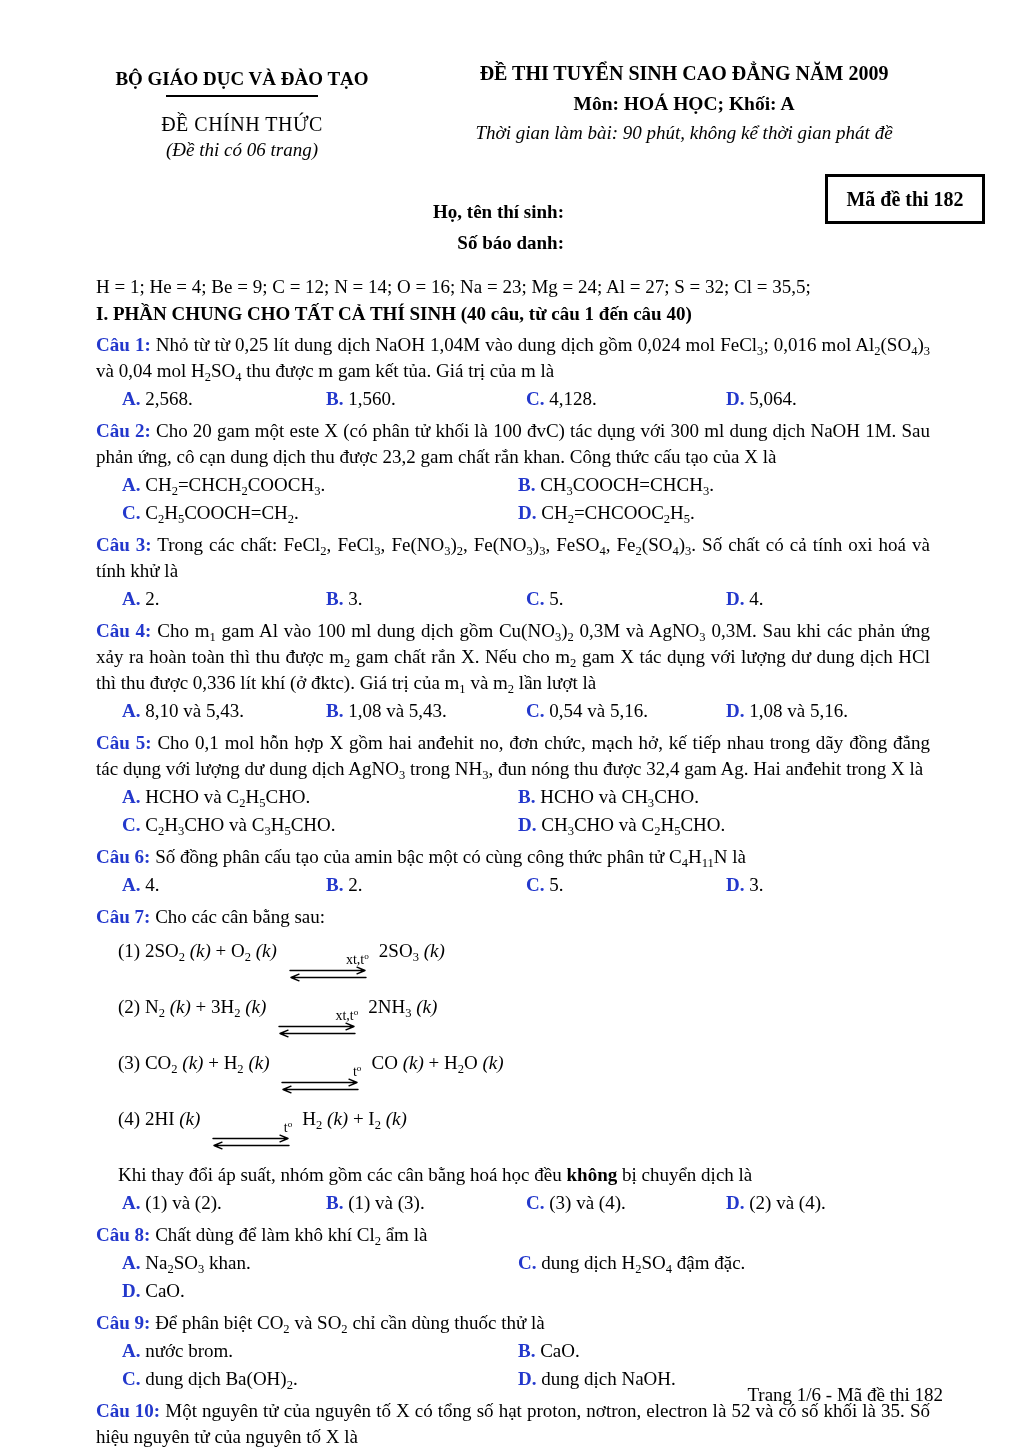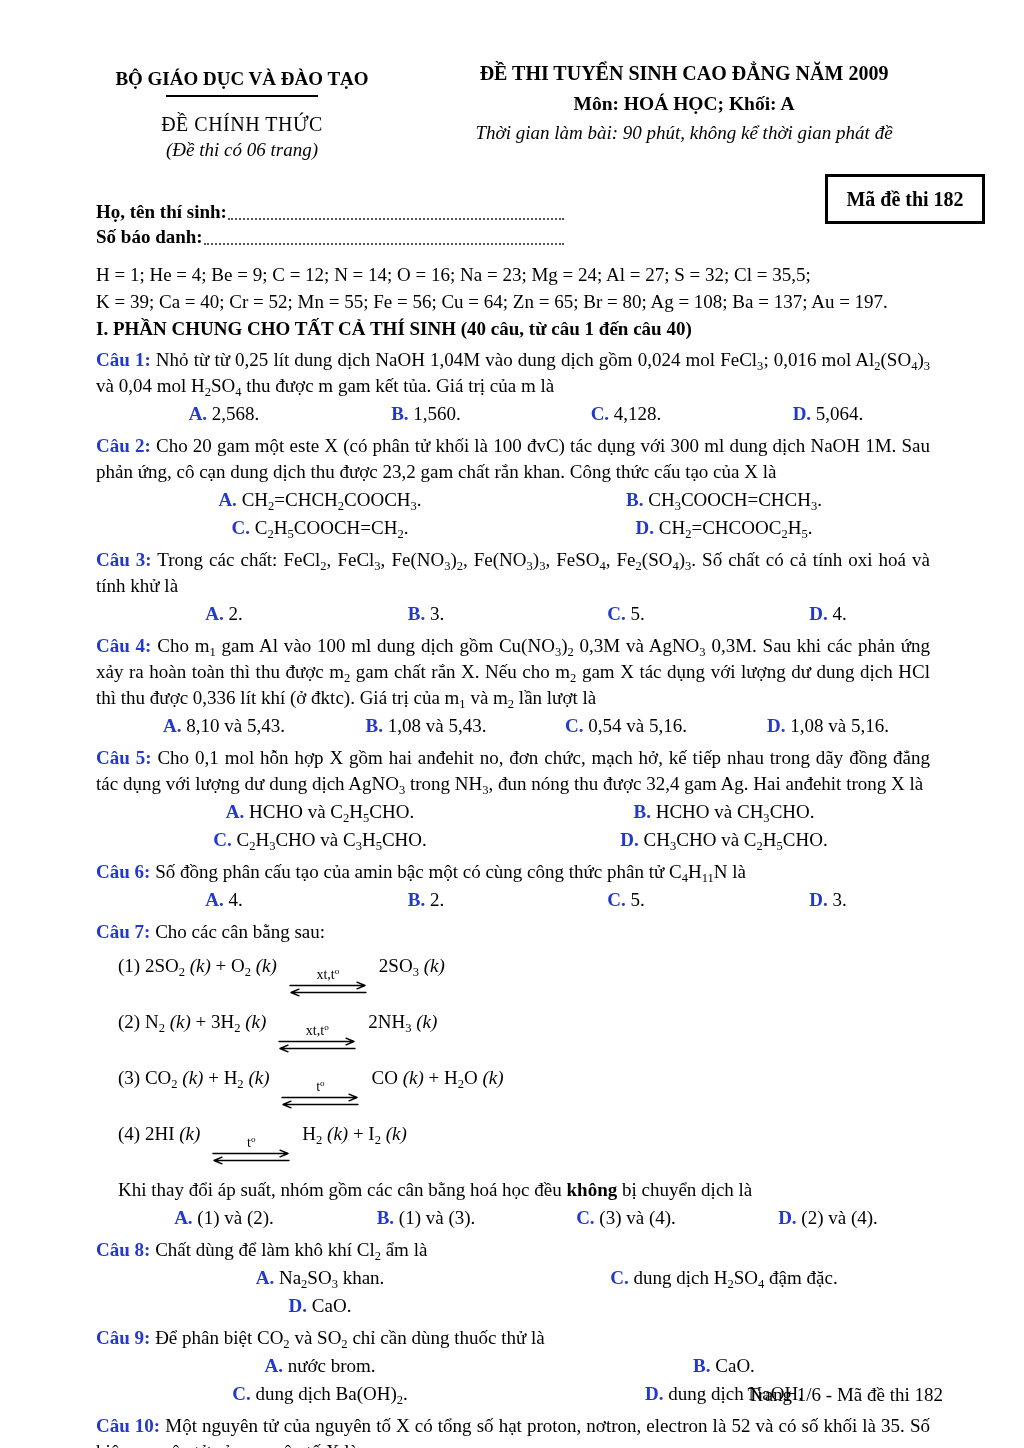--- a/index.html
+++ b/index.html
@@ -21,41 +21,41 @@
   .h-title{font-weight:700;font-size:20px;white-space:nowrap;}
   .h-subject{font-weight:700;font-size:19.5px;margin-top:5px;}
   .h-duration{font-style:italic;font-size:19px;margin-top:3px;}
   .exam-code-box{
     position:absolute;top:174px;right:39px;width:160px;height:50px;box-sizing:border-box;
     border:3px solid #000;font-weight:700;font-size:20px;
     display:flex;align-items:center;justify-content:center;white-space:nowrap;
   }
   
   .candidate{margin-top:36px;}
-  .cand-line{display:flex;width:468px;align-items:flex-end;line-height:25px;}
+  .cand-line{display:flex;width:468px;align-items:flex-end;line-height:25px;flex-direction:column;}
   .cand-label{font-weight:700;white-space:nowrap;}
   .leader{flex:1;border-bottom:2px dotted #555;margin:0 0 4px 1px;}
   
   .atomic-wrap{margin-top:12px;}
   .atomic{margin:0;line-height:27px;}
   .section-title{font-weight:700;margin:1px 0 0;}
   
   .question{margin-top:5px;}
   .q-text{margin:0;text-align:justify;}
   .q-label{color:var(--blue);font-weight:700;}
   .equations{margin:2px 0 0;}
   .equation{margin:8px 0 12px 22px;white-space:nowrap;}
-  .equil{display:inline-flex;flex-direction:column;align-items:center;margin:0 10px;vertical-align:-7px;}
+  .equil{display:inline-flex;flex-direction:column;align-items:flex-end;margin:0 10px;vertical-align:-7px;}
   .equil-label{font-size:14px;line-height:13px;}
   .equil svg{display:block;}
   .q-note{margin:3px 0 0 22px;}
   .options{display:grid;margin:1px 0 3px;padding-left:26px;line-height:28px;}
   .options-4{grid-template-columns:204px 200px 200px auto;}
   .options-2{grid-template-columns:396px auto;}
-  .option{white-space:nowrap;text-align:center;}
+  .option{white-space:nowrap;}
   .opt-letter{color:var(--blue);font-weight:700;}
   .footer{position:absolute;right:81px;bottom:40px;font-size:19px;}
   sub{font-size:66%;vertical-align:-0.28em;line-height:0;}
   sup{font-size:66%;vertical-align:0.55em;line-height:0;}
 </style>
 </head>
 <body>
 
 <div class="page">
   <div class="header">
@@ -80,21 +80,20 @@
       <span class="leader"></span>
     </div>
     <div class="cand-line">
       <b class="cand-label">Số báo danh:</b>
       <span class="leader"></span>
     </div>
   </div>
 
   <div class="atomic-wrap">
     <p class="atomic">H = 1; He = 4; Be = 9; C = 12; N = 14; O = 16; Na = 23; Mg = 24; Al = 27; S = 32; Cl = 35,5;</p>
-    <p class="atomic">K = 39; Ca = 40; Cr = 52; Mn = 55; Fe = 56; Cu = 64; Zn = 65; Br = 80; Ag = 108; Ba = 137; Au = 197.</p>
   </div>
 
   <p class="section-title">I. PHẦN CHUNG CHO TẤT CẢ THÍ SINH (40 câu, từ câu 1 đến câu 40)</p>
 
   <div id="questions">
       <div class="question">
         <p class="q-text"><b class="q-label">Câu 1:</b> <span class="q-body">Nhỏ từ từ 0,25 lít dung dịch NaOH 1,04M vào dung dịch gồm 0,024 mol FeCl<sub>3</sub>; 0,016 mol Al<sub>2</sub>(SO<sub>4</sub>)<sub>3</sub> và 0,04 mol H<sub>2</sub>SO<sub>4</sub> thu được m gam kết tủa. Giá trị của m là</span></p>
         <div class="options options-4">
           <span class="option"><b class="opt-letter">A.</b> <span class="opt-text">2,568.</span></span>
           <span class="option"><b class="opt-letter">B.</b> <span class="opt-text">1,560.</span></span>

